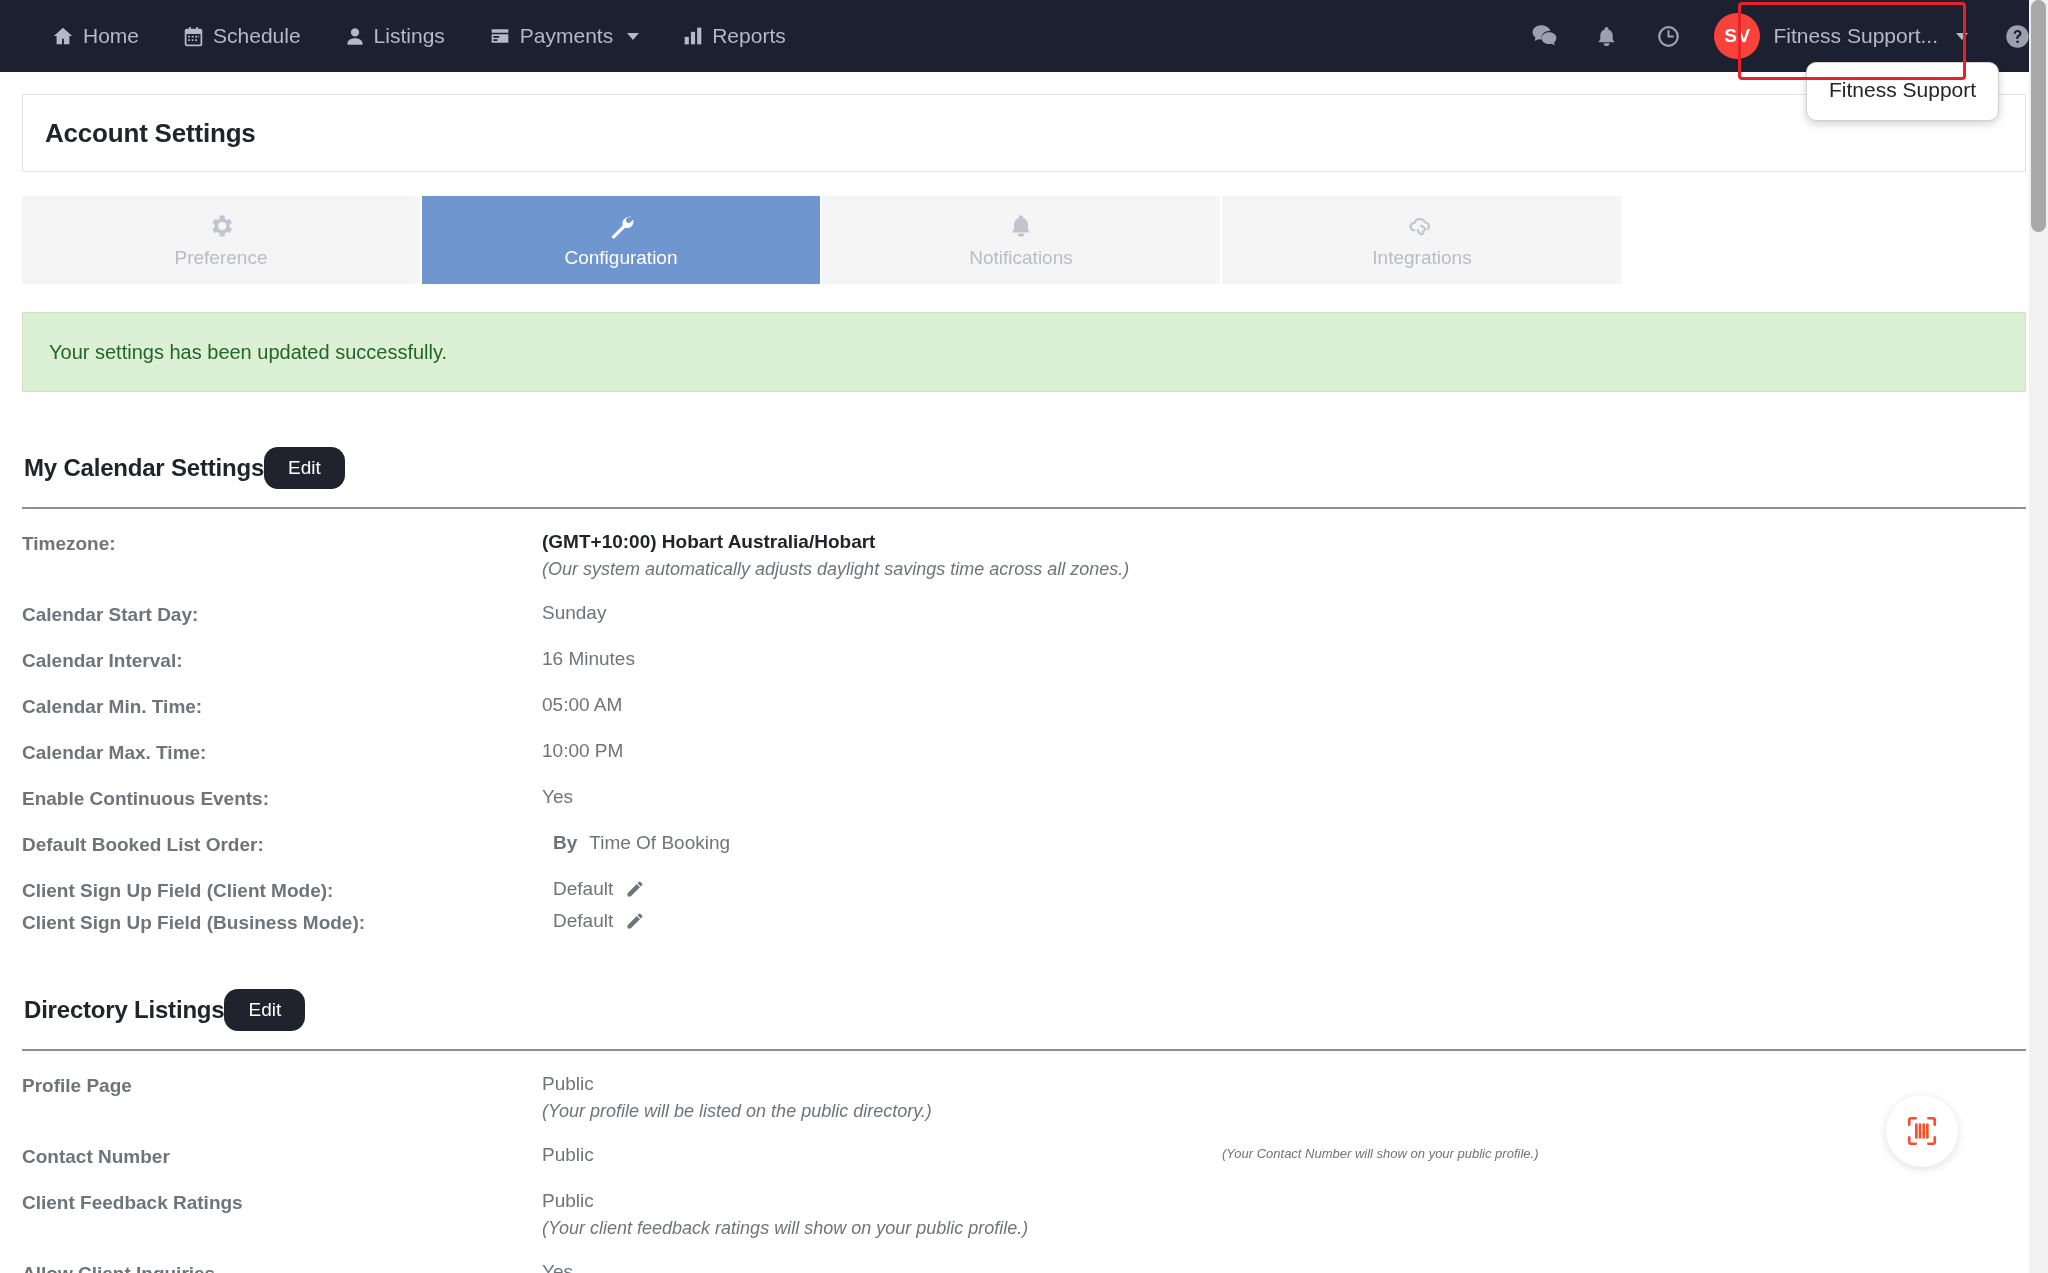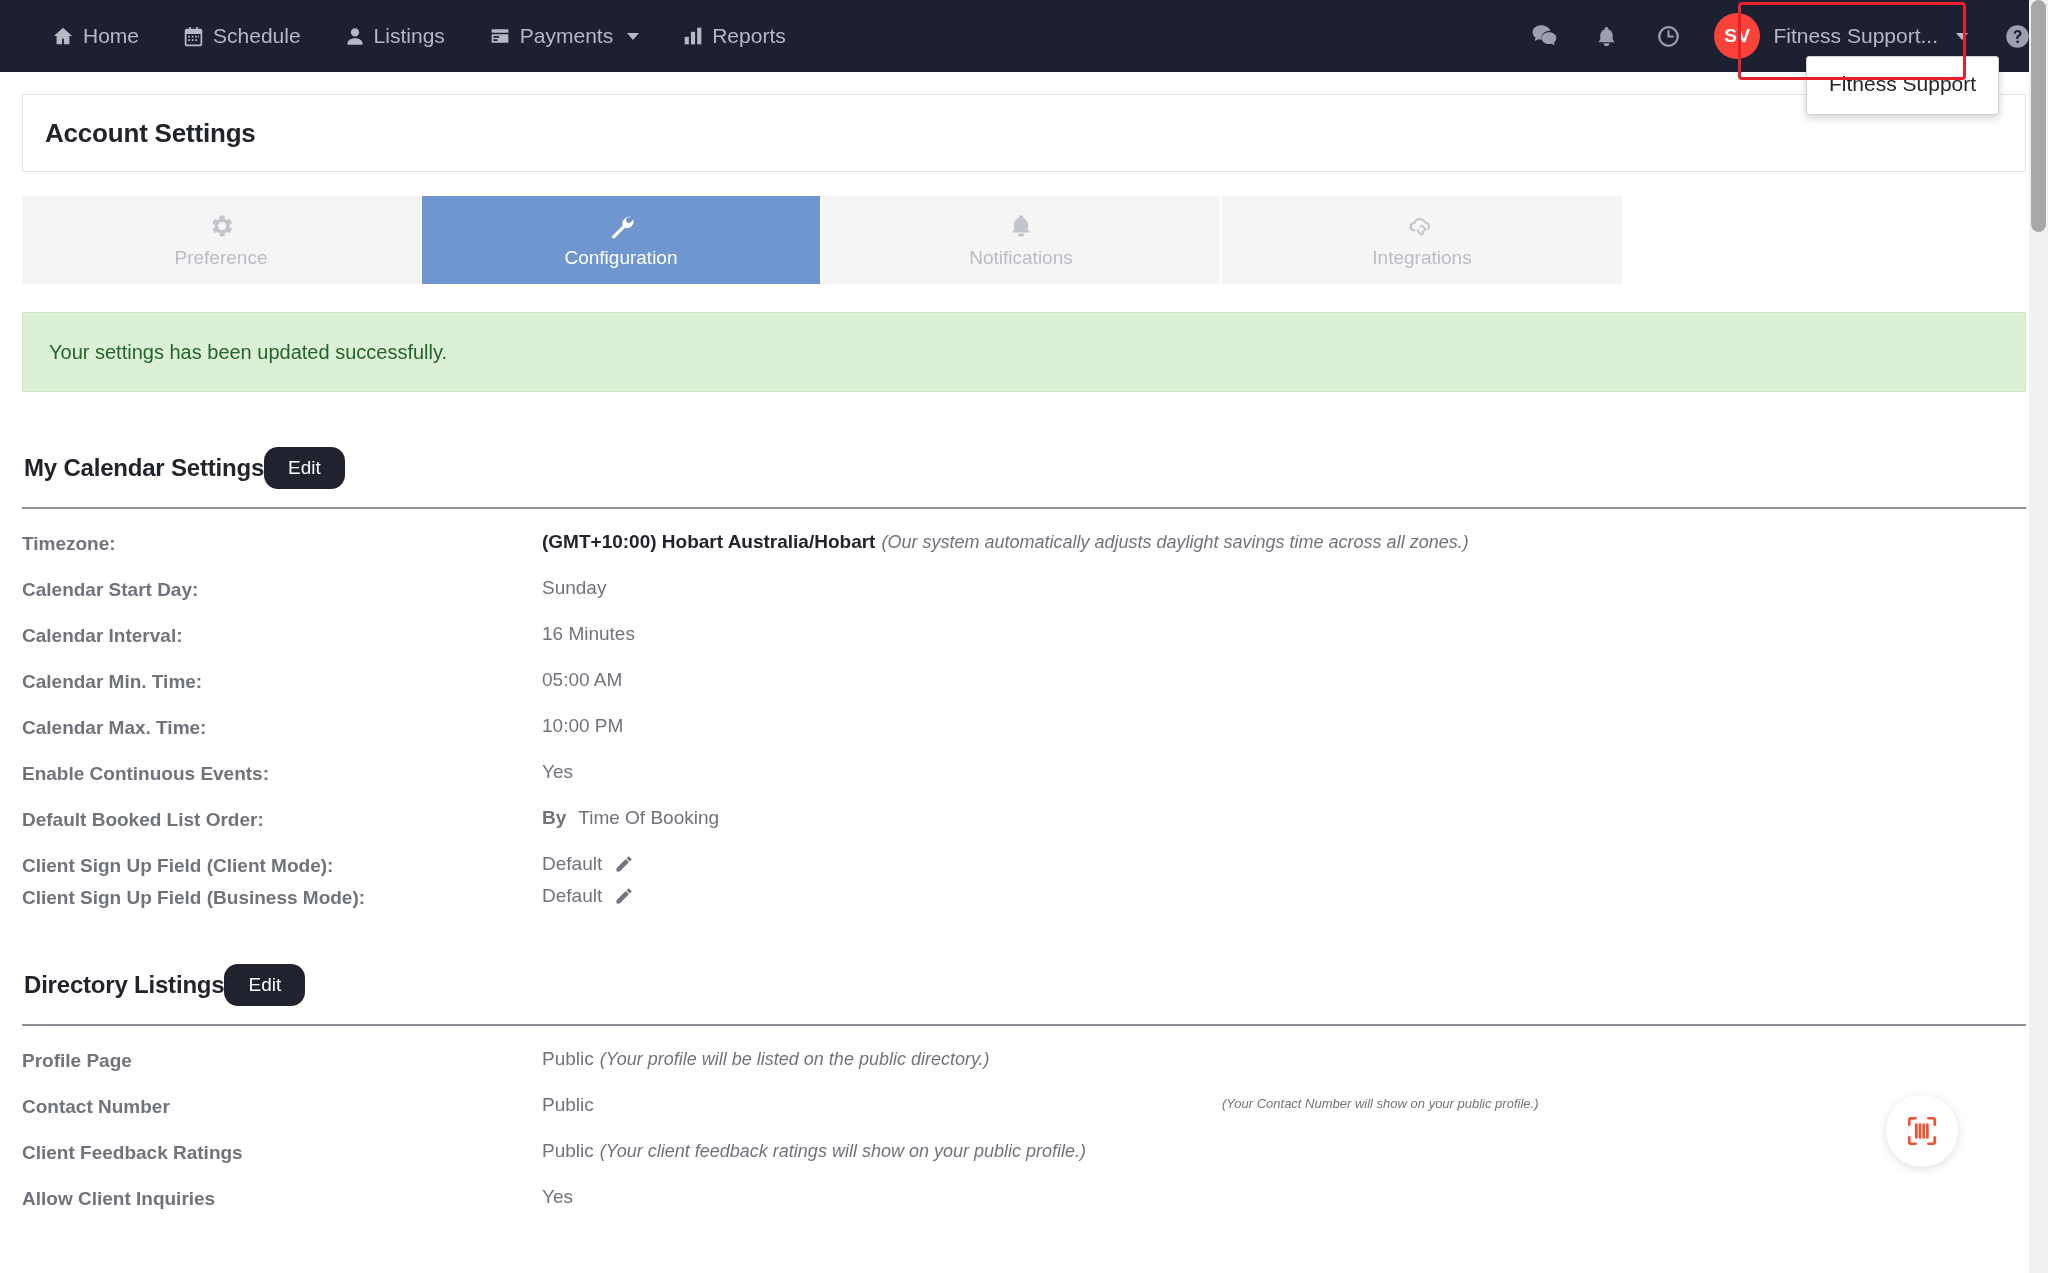--- a/index.html
+++ b/index.html
@@ -78,25 +78,25 @@
     width: 228px; height: 78px;
     border: 3px solid #e8202a;
     border-radius: 4px;
     z-index: 60;
     pointer-events:none;
   }
 
   
   .user-dropdown {
     position:absolute;
-    left: 1806px; top: 56px;
+    left: 1806px; top: 62px;
     min-width: 160px;
     background:#ffffff;
     border:1px solid #d0d0d0;
-    border-radius: 3px;
+    border-radius: 10px;
     box-shadow: 0 3px 9px rgba(0,0,0,0.18);
     z-index: 55;
     padding: 6px 0;
   }
   .user-dropdown .dd-item {
     padding: 9px 22px 12px 22px;
     font-size: 21px;
     color:#22242b;
     white-space:nowrap;
     cursor:pointer;
@@ -200,25 +200,25 @@
     width: 520px;
     font-size: 19px;
     font-weight: bold;
     color:#70737b;
     padding-top: 2px;
     flex-shrink:0;
   }
   .row-value {
     font-size: 19px;
     color:#70737b;
-    display:flex; flex-direction:row; gap:6px;align-items:center;
+    display:flex; flex-direction:column; gap:6px;
   }
   .row-value .strong { font-weight:bold; color:#22242b; }
   .row-value .hint { font-style: italic; font-size:18px; color:#70737b; }
-  .inline { display:flex; align-items:center; gap:12px; }
+  .inline { display:flex; align-items:center; gap:12px;margin-left:11px; }
   .pencil svg { fill:#70737b; display:block; cursor:pointer; }
   .side-hint {
     position:absolute;
     left: 1200px; top: 2px;
     font-style: italic;
     font-size: 13px;
     color:#70737b;
     white-space:nowrap;
   }
 

